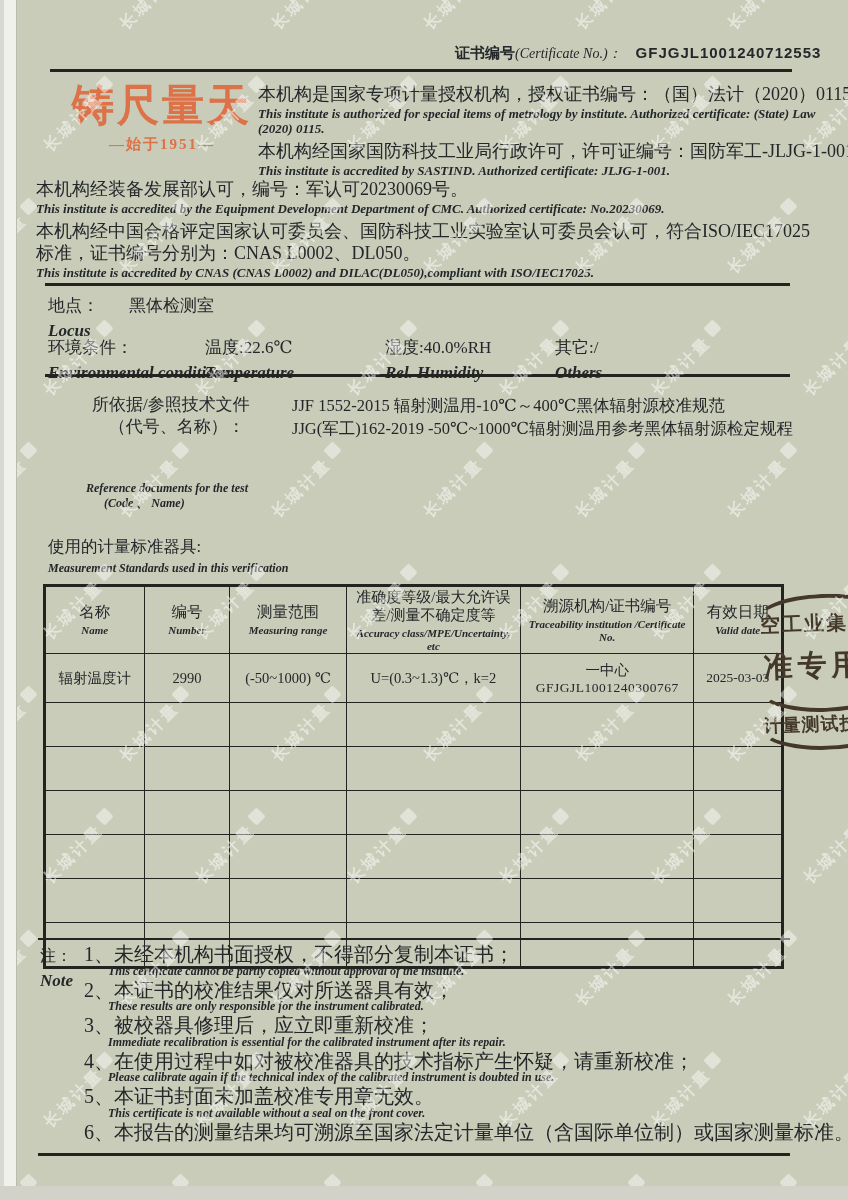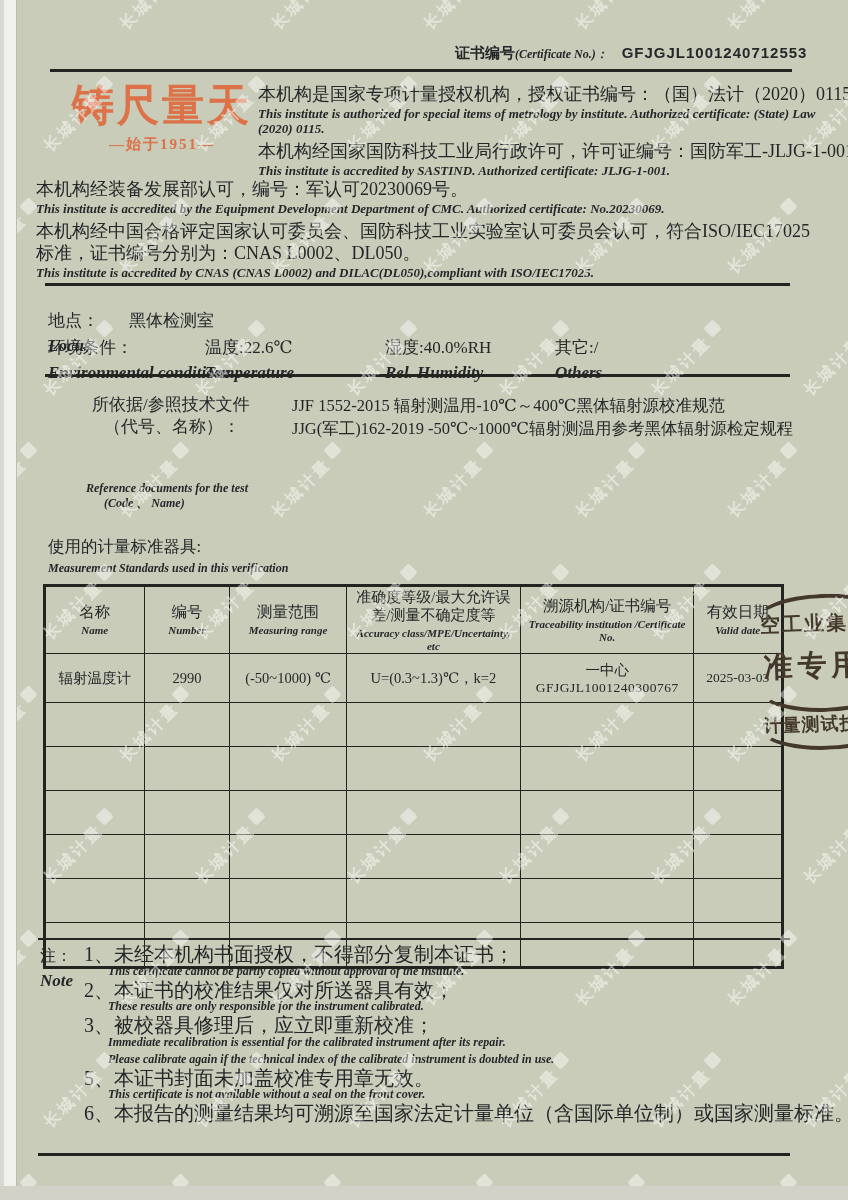--- a/index.html
+++ b/index.html
@@ -12,40 +12,40 @@
   .scan-edge-left::before{content:"";position:absolute;left:0;top:0;width:4px;height:100%;background:#d9d9d4;}
   .scan-edge-bottom{position:absolute;left:0;top:1186px;width:848px;height:14px;background:#d3d2c9;z-index:8;}
   .wm-layer{position:absolute;left:0;top:0;width:848px;height:1200px;z-index:5;pointer-events:none;overflow:hidden;}
   .wm{position:absolute;transform:rotate(-45deg);color:rgba(255,255,255,.5);font-size:16px;font-weight:bold;letter-spacing:3px;white-space:nowrap;}
   .wm-diamond{position:absolute;width:13px;height:13px;background:rgba(255,255,255,.45);transform:rotate(45deg);border-radius:2px;}
   .content{position:absolute;inset:0;z-index:2;}
   .hr{position:absolute;background:#23231f;}
   
   .cert-line{position:absolute;left:455px;top:44px;white-space:nowrap;}
   .cert-label-cn{font-weight:bold;font-size:15px;}
-  .cert-label-en{font-weight:bold;font-style:italic;font-size:12px;}
+  .cert-label-en{font-weight:normal;font-style:italic;font-size:14px;}
   .cert-number{font-family:"Liberation Sans","DejaVu Sans",sans-serif;font-weight:bold;font-size:15px;letter-spacing:1px;margin-left:10px;}
   
   .logo{position:absolute;left:58px;top:82px;width:208px;text-align:center;}
   .logo-title{font-size:42px;font-weight:bold;letter-spacing:3px;line-height:46px;transform:scaleY(1.05);}
   .logo-sub{font-size:15px;font-weight:bold;margin-top:7px;letter-spacing:2px;}
   
   .intro-right{position:absolute;left:258px;top:83px;width:566px;}
   .intro-left{position:absolute;left:36px;top:178px;width:788px;}
   .acc-cn{font-size:18px;line-height:22px;margin-bottom:1px;}
   .acc-en{font-weight:bold;font-style:italic;font-size:13px;line-height:15px;margin-bottom:4px;}
   
-  .loc-row{position:absolute;left:48px;top:309px;}
+  .loc-row{position:absolute;left:48px;top:294px;}
   .loc-inline{display:flex;font-size:17px;}
   .loc-value{margin-left:30px;}
   .en-small{font-weight:bold;font-style:italic;font-size:17px;margin-top:4px;}
   .env-col{position:absolute;top:336px;}
   .env-cn{font-size:17px;}
   
-  .ref-label{position:absolute;left:92px;top:394px;font-size:17px;line-height:22px;}
+  .ref-label{position:absolute;left:92px;top:394px;font-size:17px;line-height:22px;text-align:center;}
   .ref-label .l2{padding-left:12px;}
   .ref-docs{position:absolute;left:292px;top:394px;width:525px;font-size:16.5px;line-height:23px;}
   .ref-en{position:absolute;left:86px;top:481px;font-weight:bold;font-style:italic;font-size:12px;line-height:15px;}
   .ref-en .l2{padding-left:18px;}
   
   .std-title{position:absolute;left:48px;top:536px;}
   .std-title-cn{font-size:16.5px;}
   .std-title-en{font-weight:bold;font-style:italic;font-size:12px;margin-top:3px;}
   table.std{position:absolute;left:43px;top:584px;width:741px;border-collapse:collapse;table-layout:fixed;border:3px solid #23231f;}
   table.std th,table.std td{border:1.8px solid #23231f;padding:1px 3px;text-align:center;vertical-align:middle;overflow:hidden;}
@@ -265,20 +265,21 @@
       <div class="notes-label-cn">注：</div>
       <div class="en-small">Note</div>
     </div>
     <div class="notes-items">
       <div class="note-cn">1、未经本机构书面授权，不得部分复制本证书；</div>
       <div class="note-en">This certificate cannot be partly copied without approval of the institute.</div>
       <div class="note-cn">2、本证书的校准结果仅对所送器具有效；</div>
       <div class="note-en">These results are only responsible for the instrument calibrated.</div>
       <div class="note-cn">3、被校器具修理后，应立即重新校准；</div>
       <div class="note-en">Immediate recalibration is essential for the calibrated instrument after its repair.</div>
+      <div class="note-cn">4、在使用过程中如对被校准器具的技术指标产生怀疑，请重新校准；</div>
       <div class="note-en">Please calibrate again if the technical index of the calibrated instrument is doubted in use.</div>
       <div class="note-cn">5、本证书封面未加盖校准专用章无效。</div>
       <div class="note-en">This certificate is not available without a seal on the front cover.</div>
       <div class="note-cn">6、本报告的测量结果均可溯源至国家法定计量单位（含国际单位制）或国家测量标准。</div>
     </div>
 
     <div class="hr" style="left:38px;top:1153px;width:752px;height:2.5px;"></div>
   </div>
 
   <div class="wm-layer">

